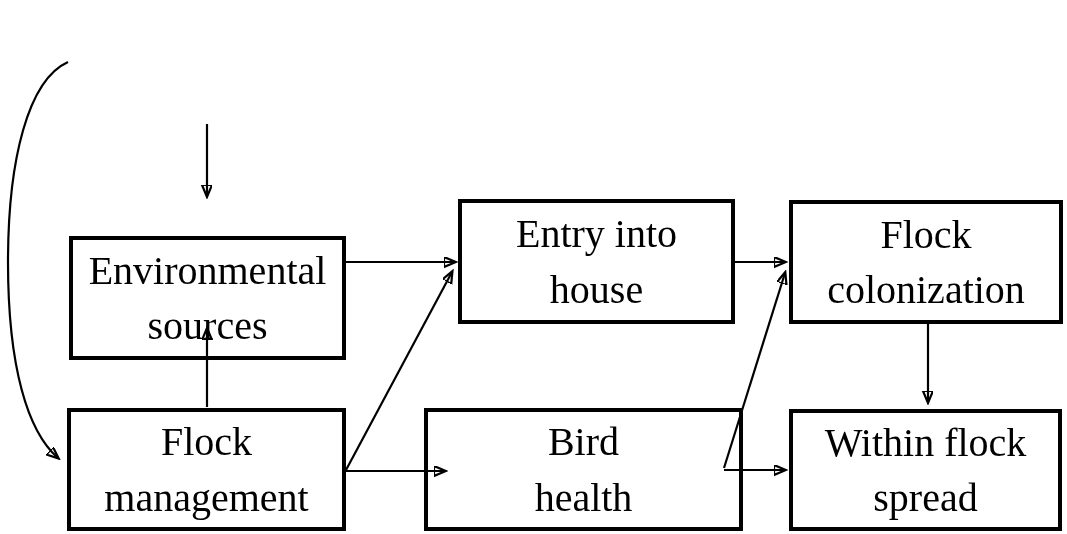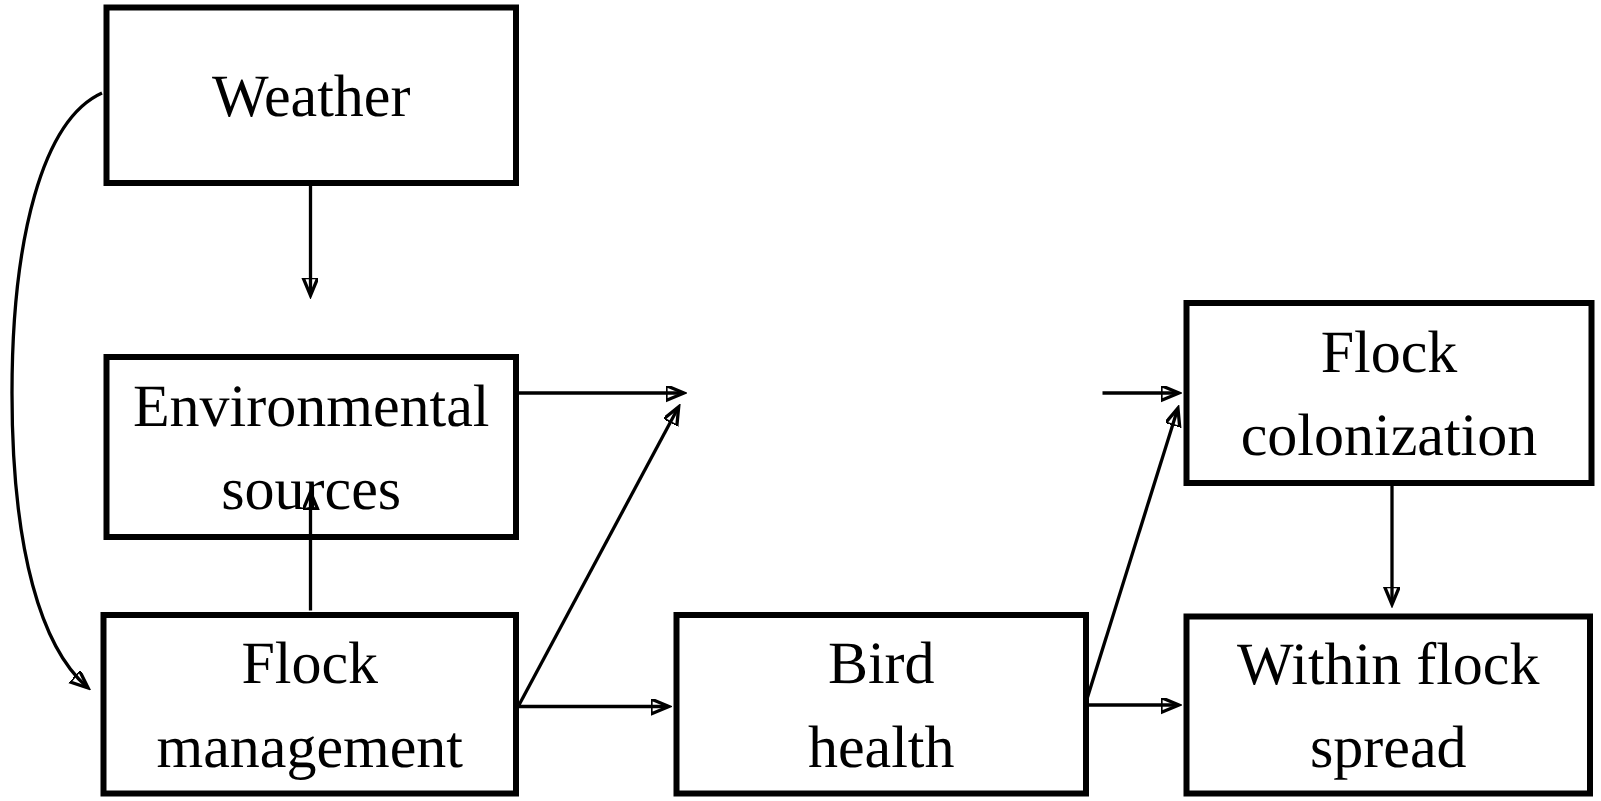--- a/index.html
+++ b/index.html
@@ -27,21 +27,21 @@
     font-size: 40px;
     line-height: 1.38;
     color: #000000;
     white-space: pre-line;
     z-index: 2;
   }
   .node-weather               { left: 69px;  top: 3px;   width: 277px; height: 121px; }
   .node-environmental-sources { left: 69px;  top: 200px; width: 277px; height: 124px; margin-top: 36px; }
   .node-flock-management      { left: 67px;  top: 408px; width: 279px; height: 123px; }
   .node-entry-into-house      { left: 458px; top: 199px; width: 277px; height: 125px; }
-  .node-bird-health           { left: 449px; top: 408px; width: 277px; height: 123px; }
+  .node-bird-health           { left: 424px; top: 408px; width: 319px; height: 123px; }
   .node-flock-colonization    { left: 789px; top: 200px; width: 274px; height: 124px; }
   .node-within-flock-spread   { left: 789px; top: 409px; width: 273px; height: 122px; }
   svg.edges {
     position: absolute;
     left: 0;
     top: 0;
     width: 1067px;
     height: 534px;
     z-index: 3;
     pointer-events: none;
@@ -50,34 +50,35 @@
     stroke: #000000;
     stroke-width: 2.2;
     fill: none;
   }
 </style>
 </head>
 <body>
 
 <div class="canvas">
 
-  <div class="node node-weather">
-    <span>Weather</span>
-  </div>
 
   <div class="node node-environmental-sources">
     <span>Environmental
 sources</span>
   </div>
 
   <div class="node node-flock-management">
     <span>Flock
 management</span>
   </div>
 
+  <div class="node node-entry-into-house">
+    <span>Entry into
+house</span>
+  </div>
 
   <div class="node node-bird-health">
     <span>Bird
 health</span>
   </div>
 
   <div class="node node-flock-colonization">
     <span>Flock
 colonization</span>
   </div>

